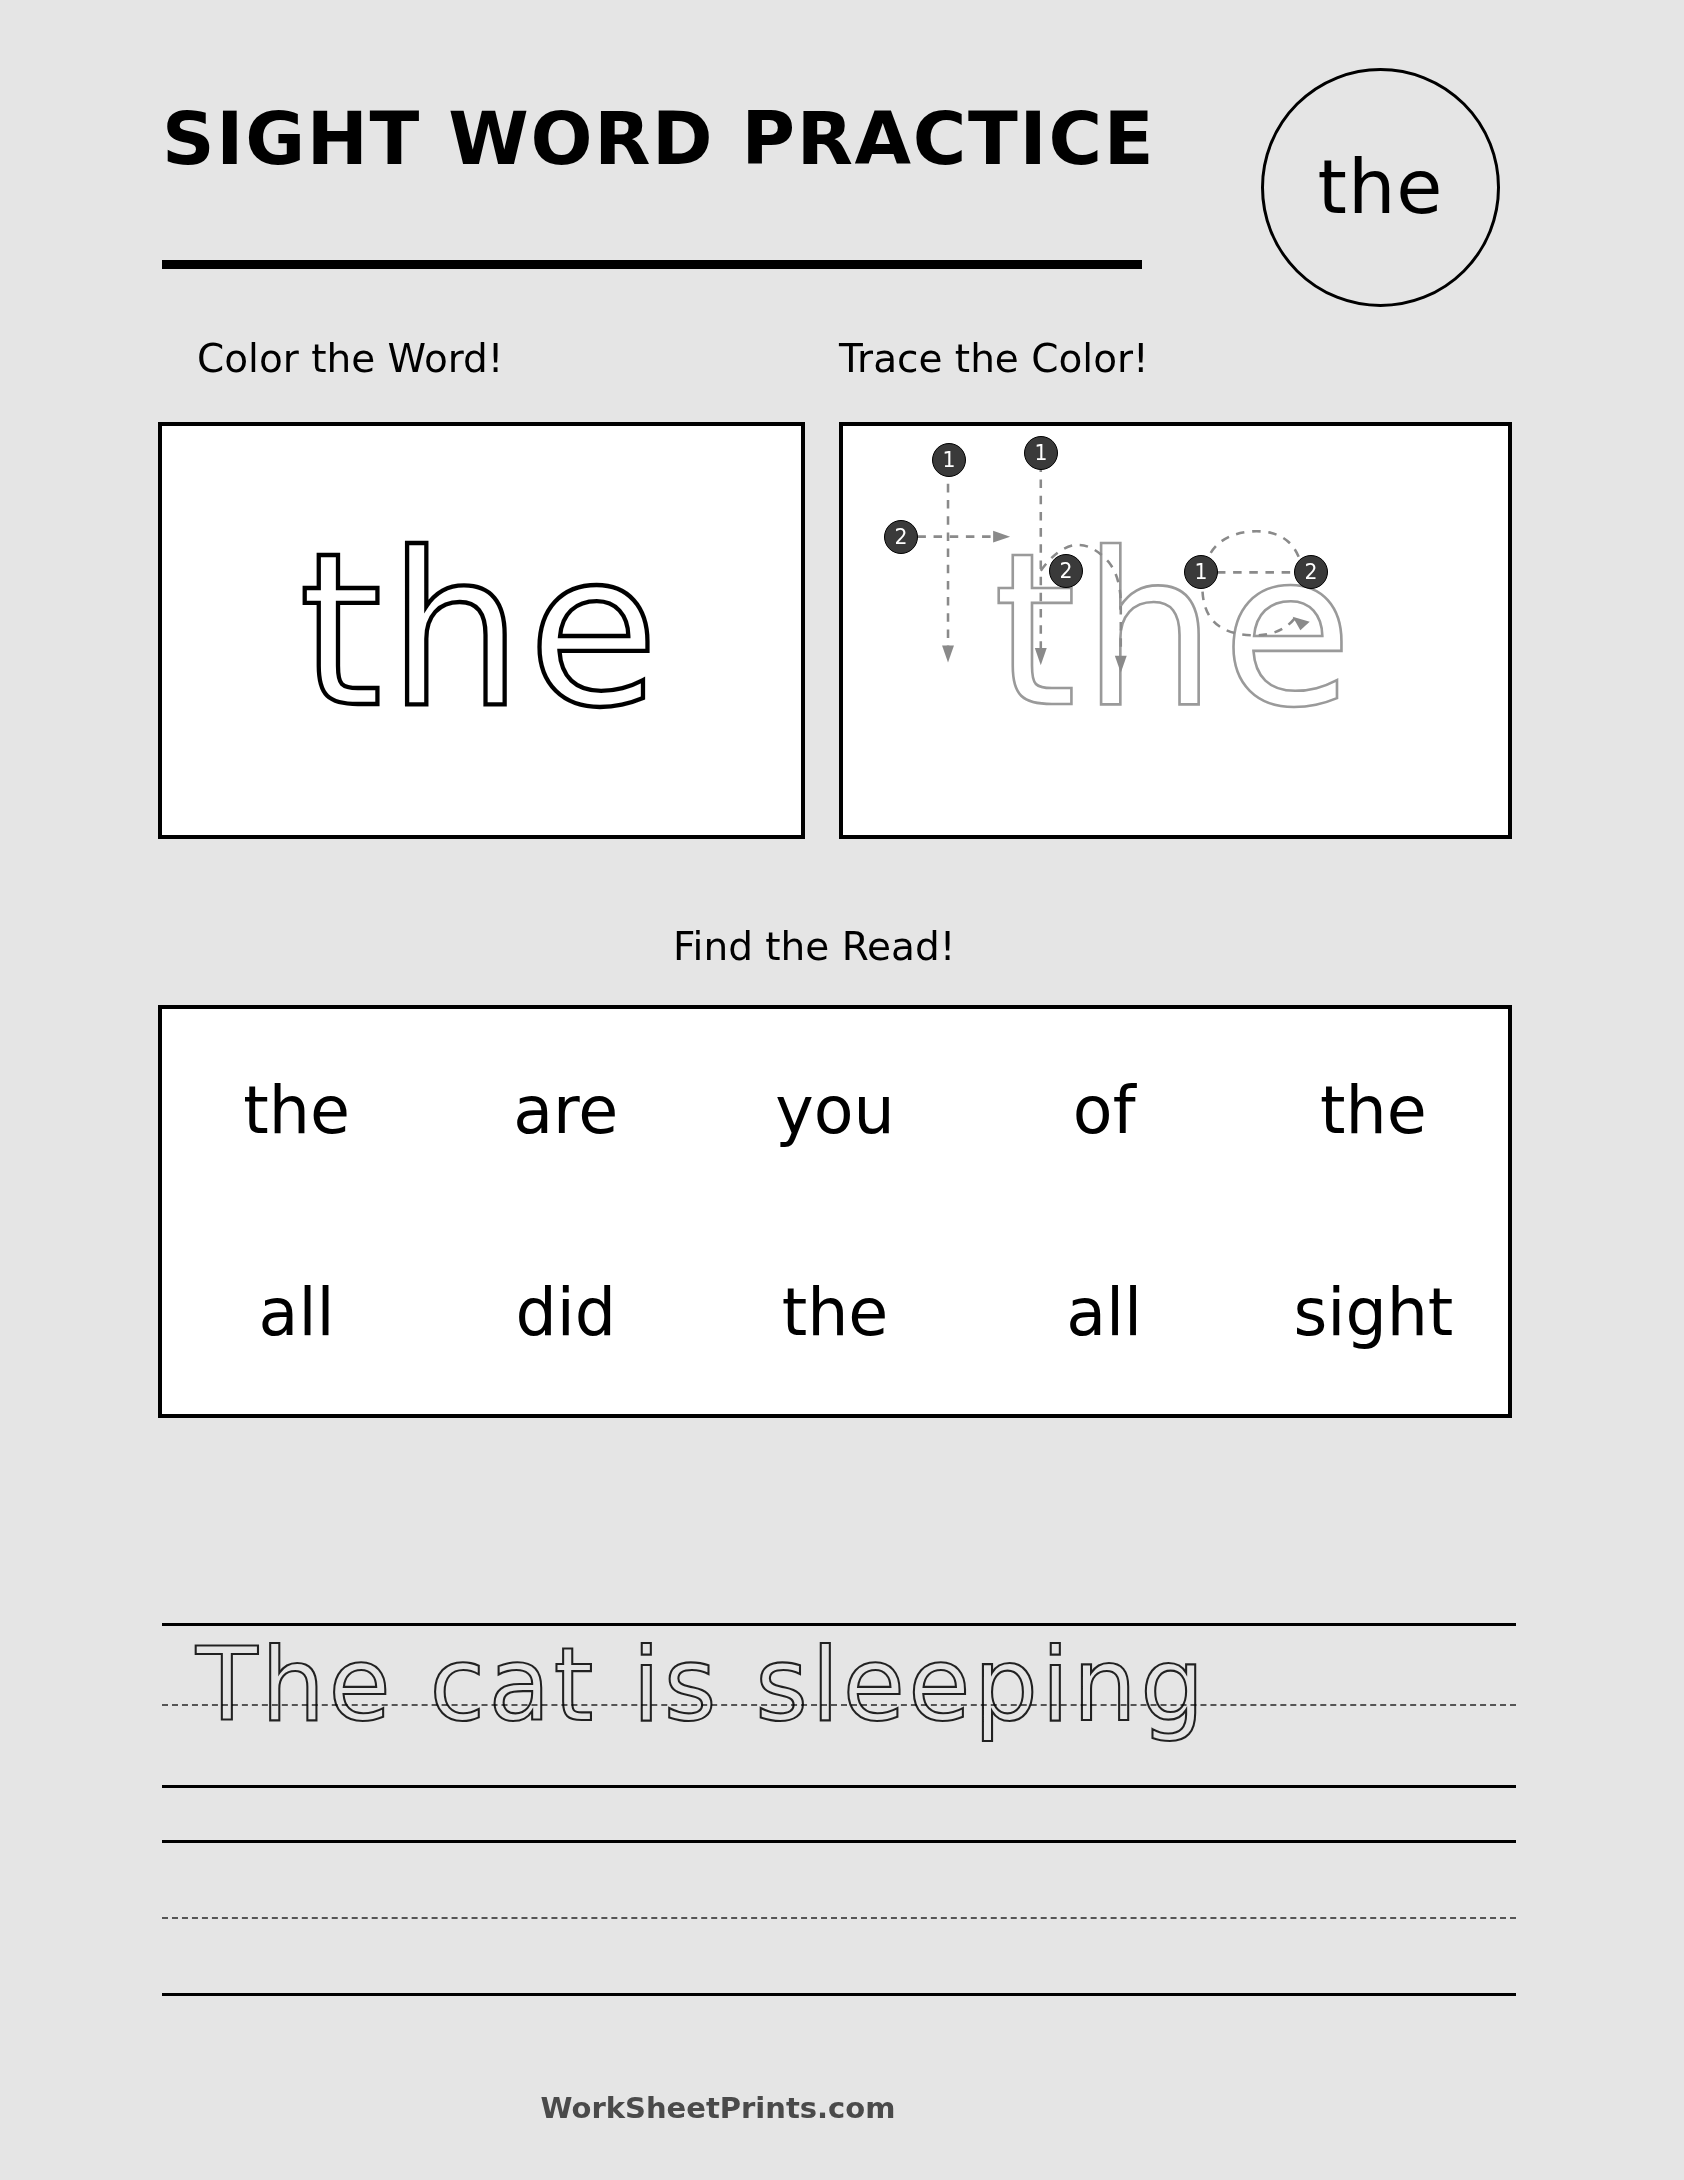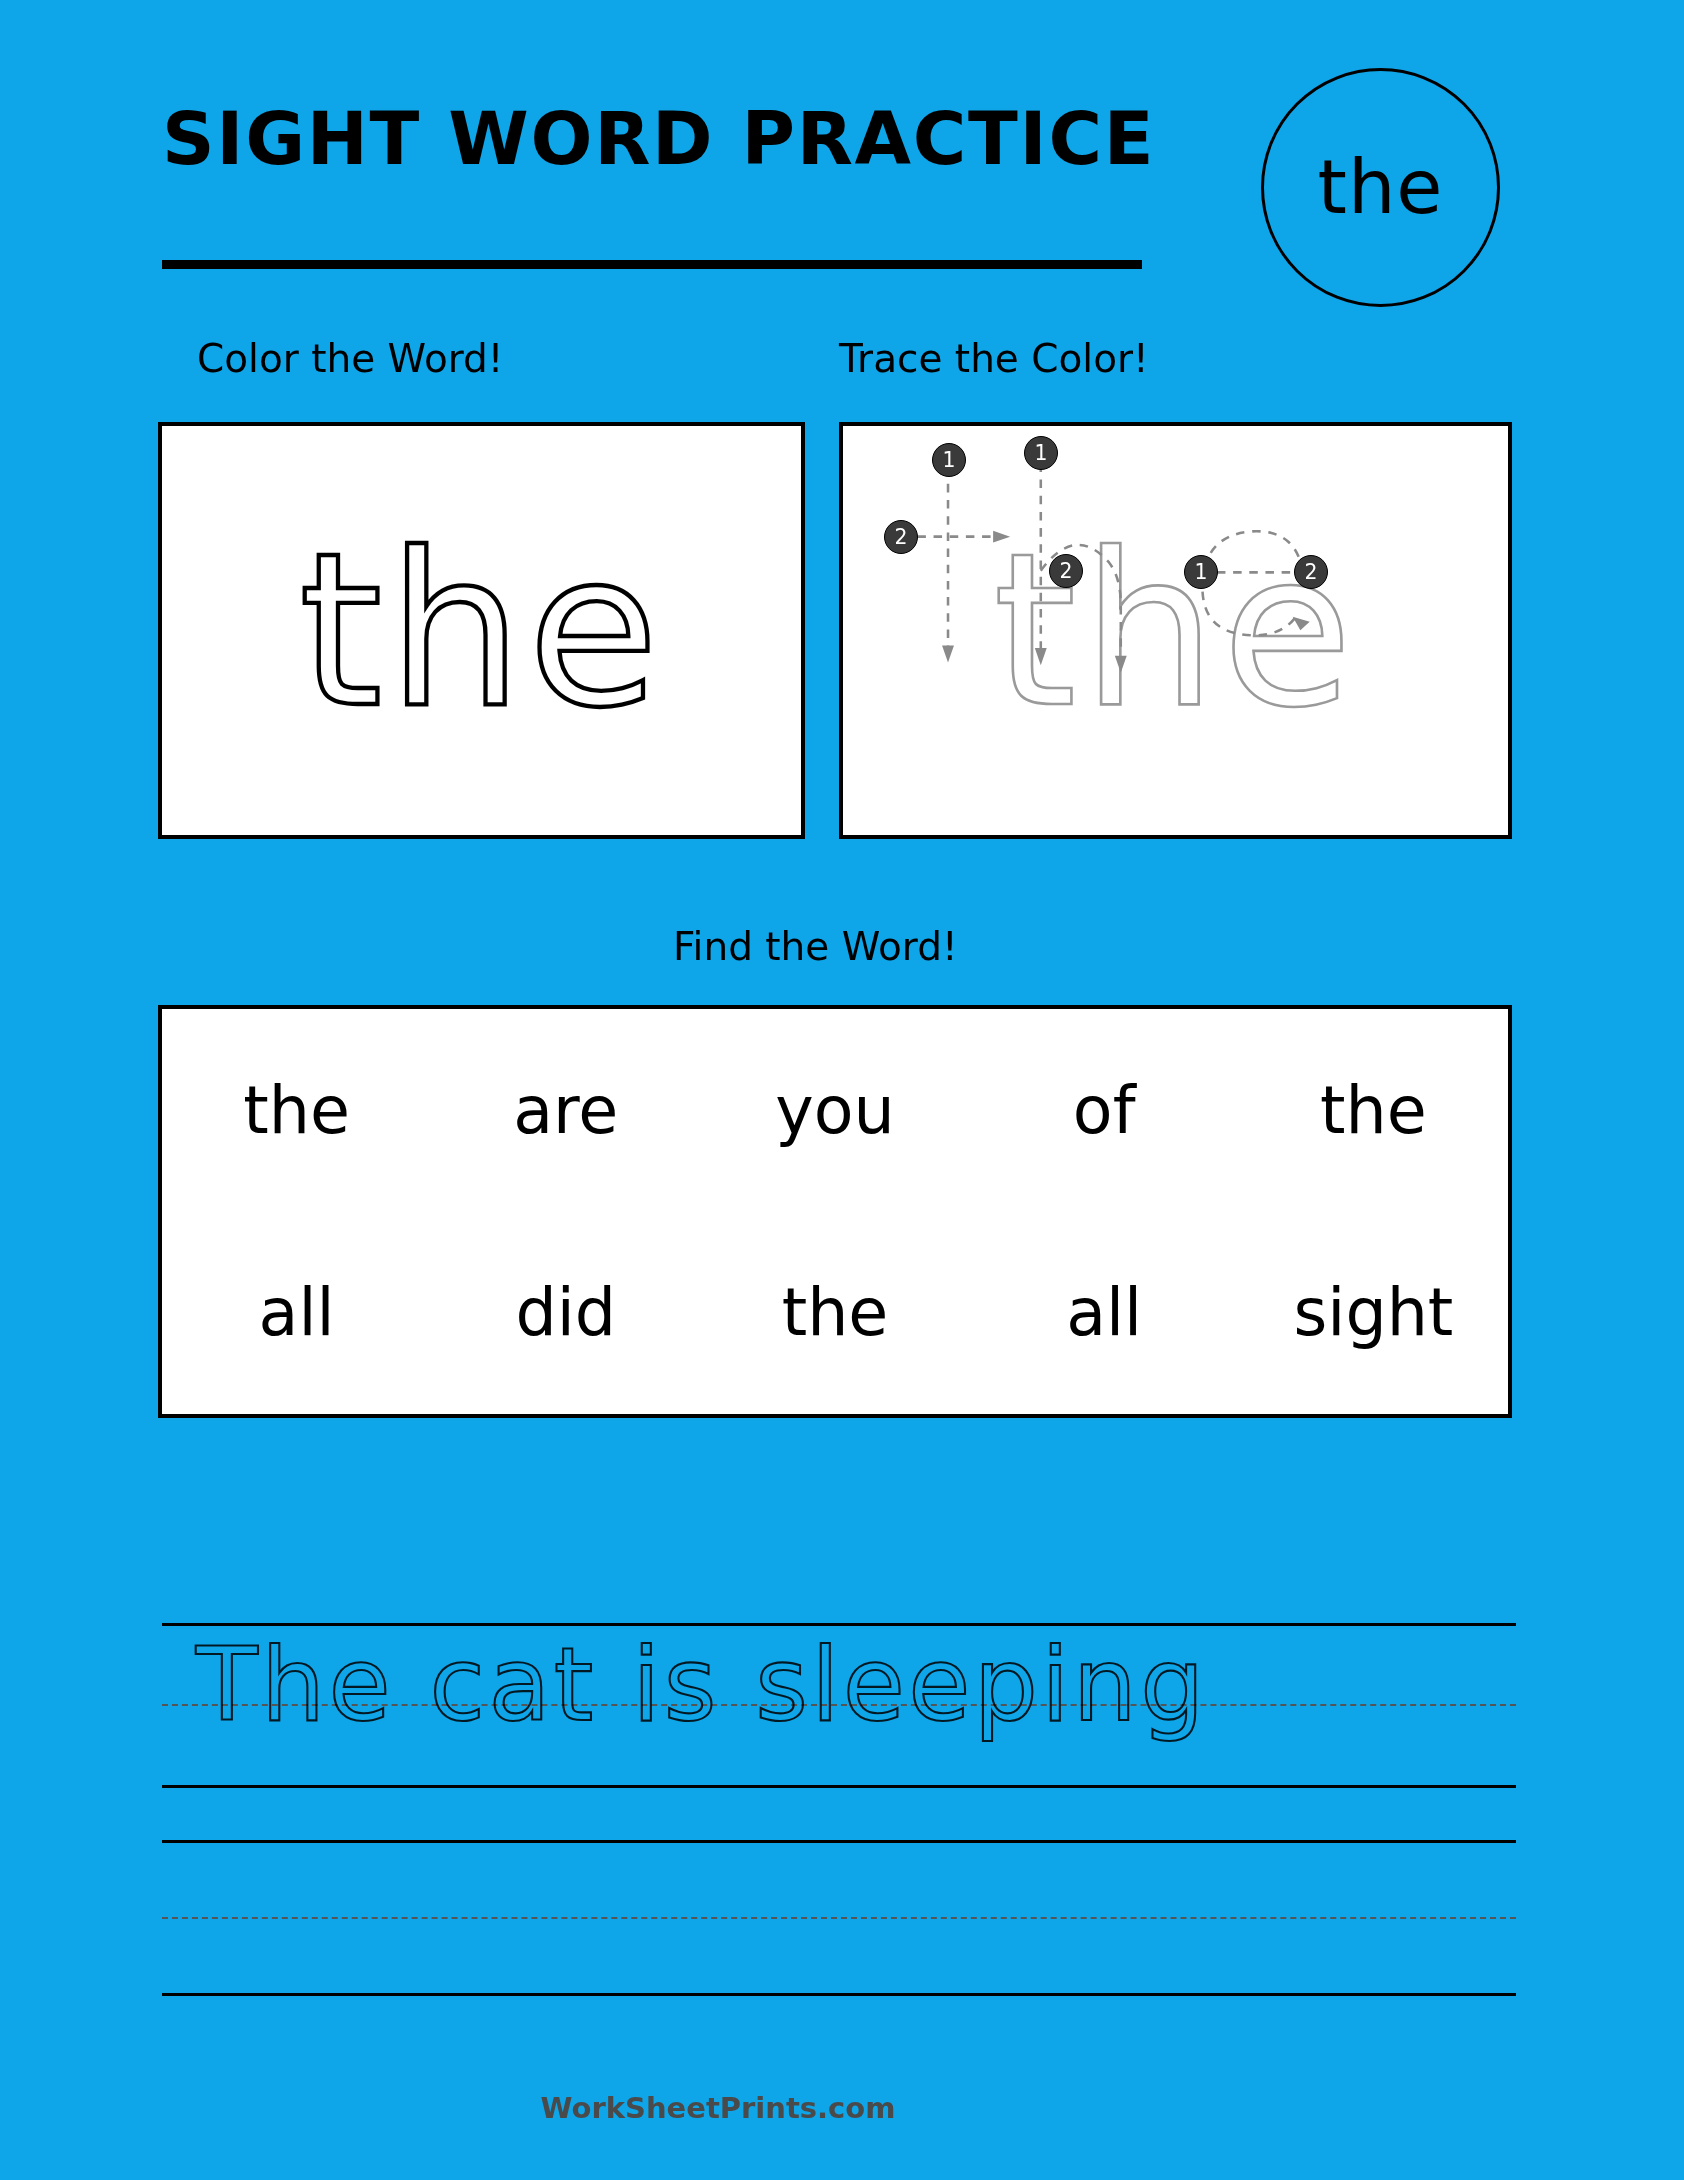--- a/index.html
+++ b/index.html
@@ -13,21 +13,21 @@
     font-family: "DejaVu Sans", sans-serif;
     color: #000000;
     position: relative;
     overflow: hidden;
   }
   .sheet {
     position: absolute;
     left: 0; top: 0;
     width: 1685px;
     height: 2181px;
-    background: #0ea5e9;
+    background: #e5e5e5;
   }
 
   
   .header {
     position: absolute;
     left: 162px;
     top: 102px;
     width: 1363px;
     height: 213px;
   }
@@ -268,21 +268,21 @@
     </svg>
 
     <div class="stroke-num" style="left:89px; top:17px;">1</div>
     <div class="stroke-num" style="left:41px;  top:94px;">2</div>
     <div class="stroke-num" style="left:181px; top:10.2px;">1</div>
     <div class="stroke-num" style="left:206px; top:128px;">2</div>
     <div class="stroke-num" style="left:341px; top:129px;">1</div>
     <div class="stroke-num" style="left:451px; top:129px;">2</div>
   </div>
 
-  <div class="sec-label" id="label-find">Find the Word!</div>
+  <div class="sec-label" id="label-find">Find the Read!</div>
   <div class="box" id="box-find">
     <div class="find-grid">
       <div class="find-cell">the</div>
       <div class="find-cell">are</div>
       <div class="find-cell">you</div>
       <div class="find-cell">of</div>
       <div class="find-cell">the</div>
       <div class="find-cell">all</div>
       <div class="find-cell">did</div>
       <div class="find-cell">the</div>

